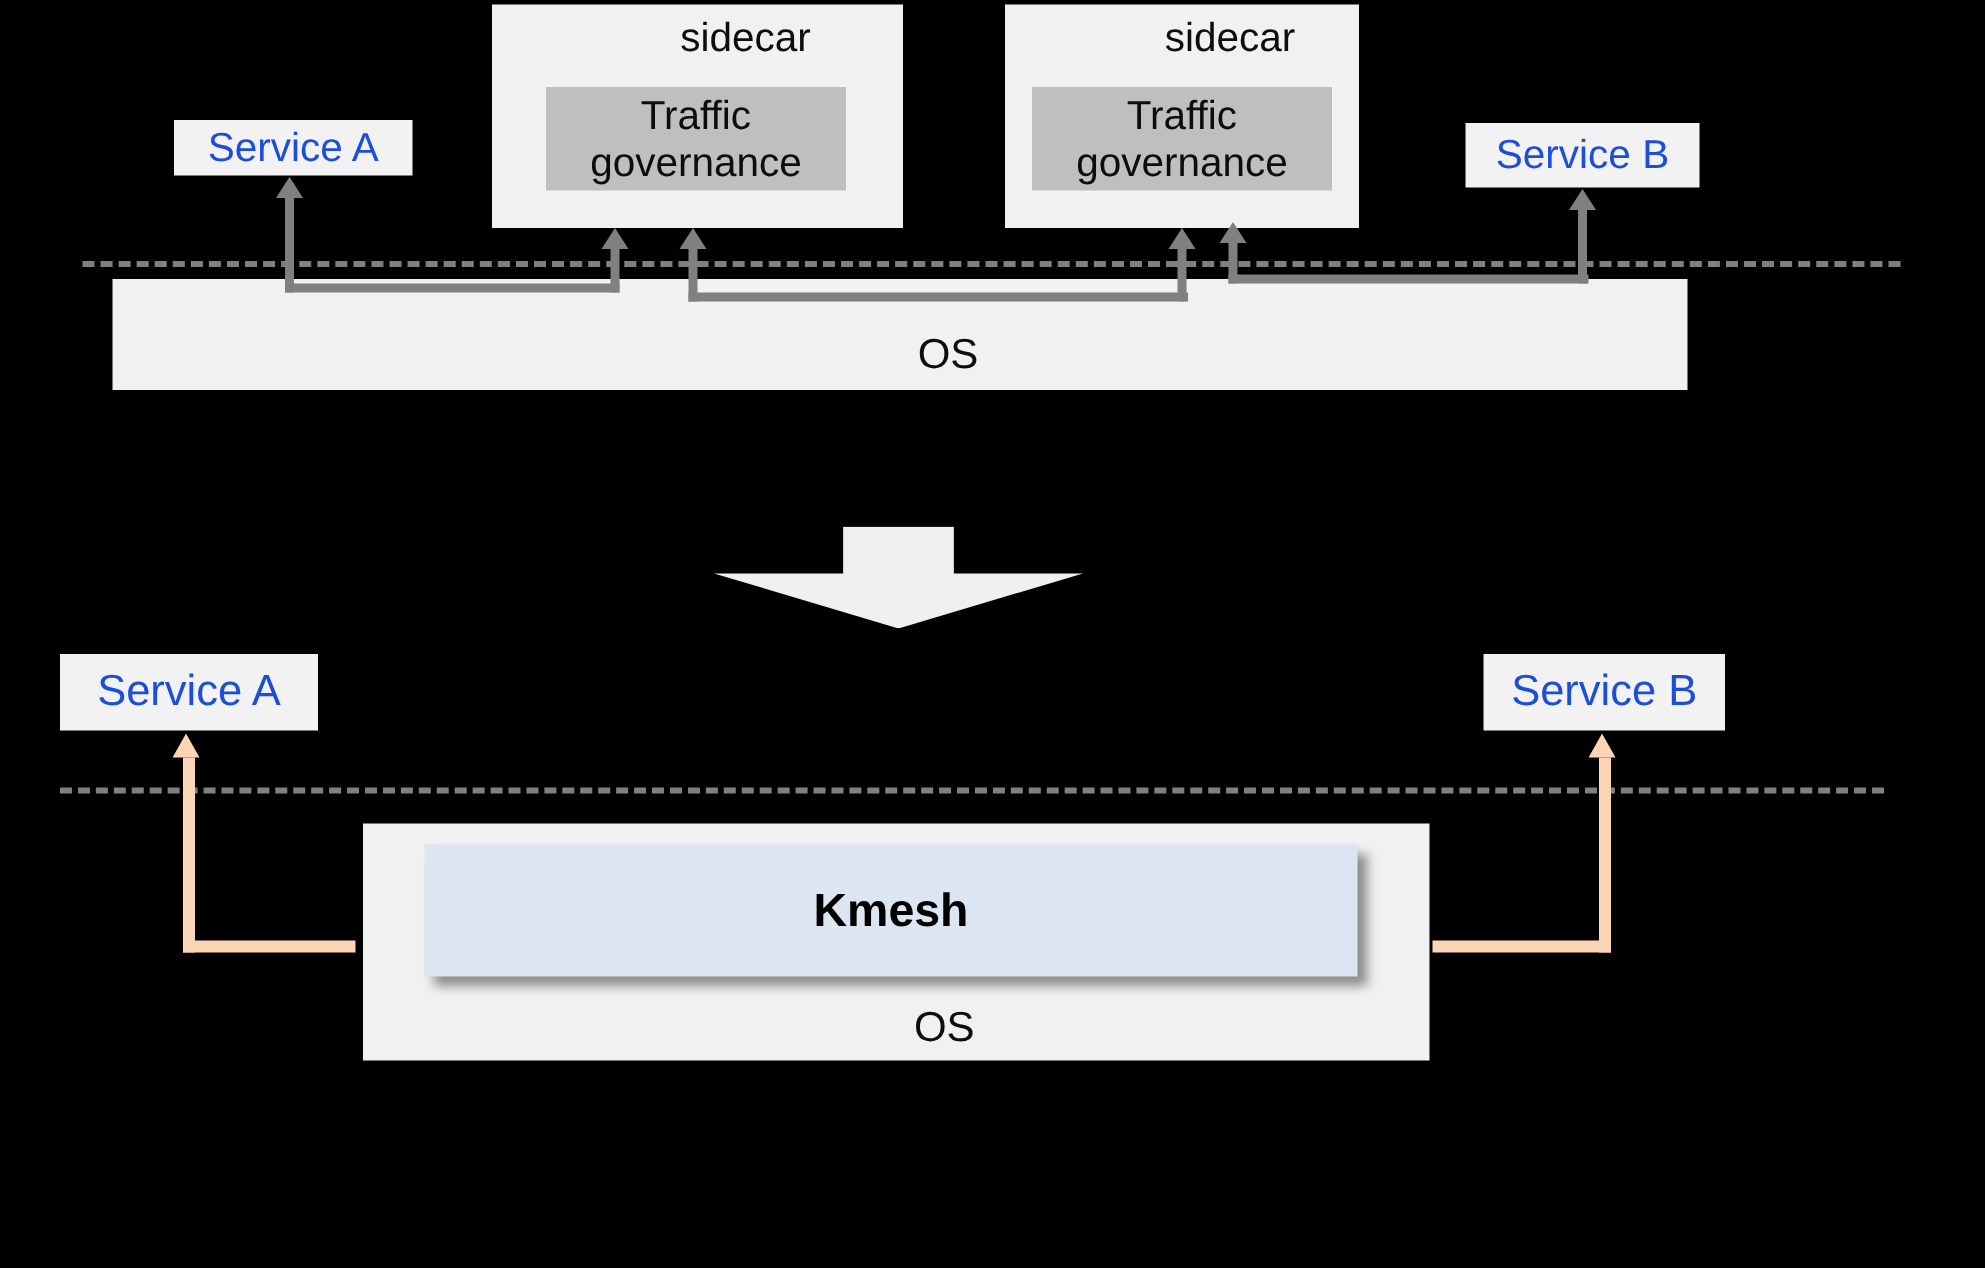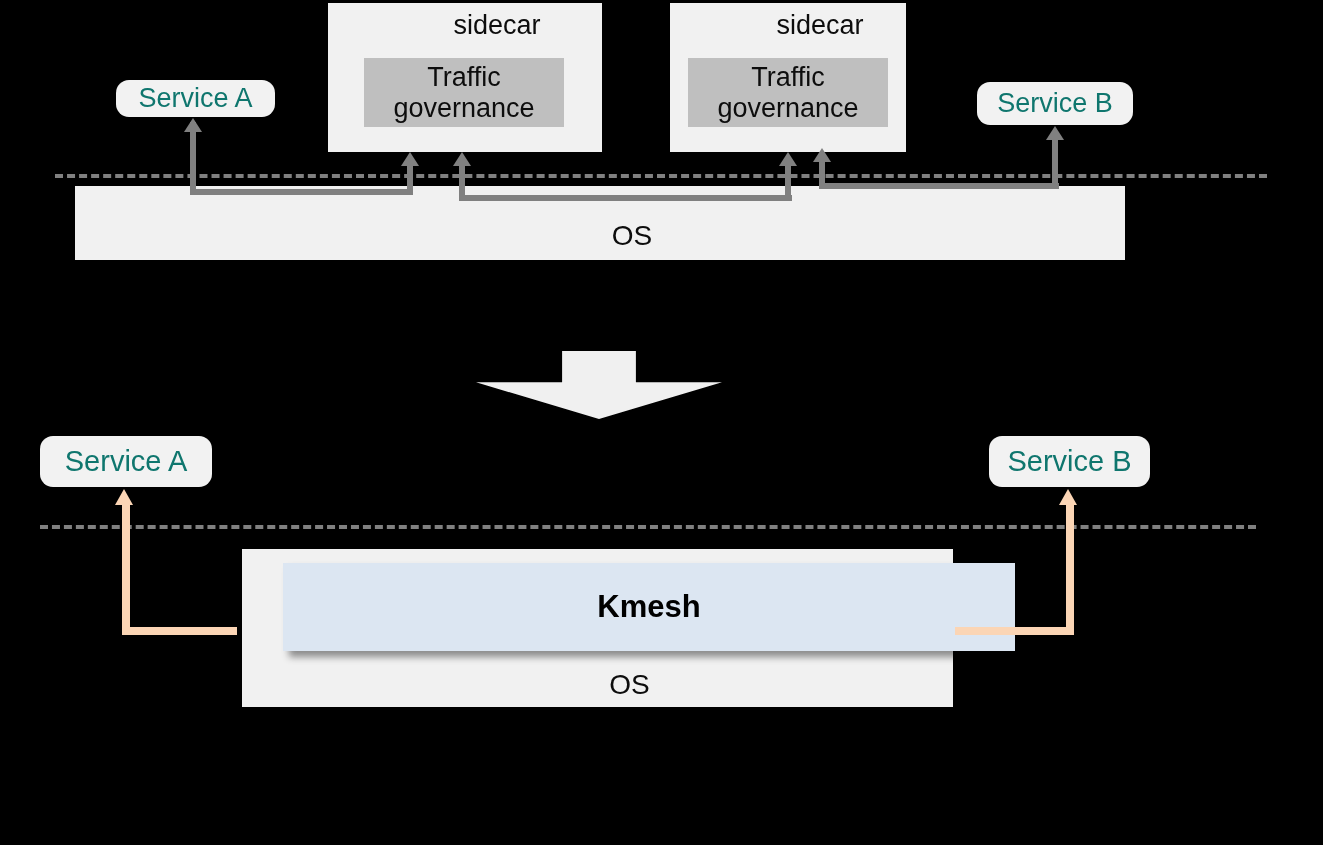--- a/index.html
+++ b/index.html
@@ -18,27 +18,26 @@
   }
   .abs { position: absolute; }
 
   
   .panel {
     background: #f1f1f1;
     box-sizing: border-box;
   }
   .label-box {
     background: #f2f2f2;
-    color: #0f766e;
+    color: #1d4ed8;
     display: flex;
     align-items: center;
     justify-content: center;
     box-sizing: border-box;
     white-space: nowrap;
-    border-radius: 13px;
   }
   .inner-gray {
     background: #bfbfbf;
     color: #0d0d0d;
     display: flex;
     align-items: center;
     justify-content: center;
     text-align: center;
     line-height: 1.12;
     box-sizing: border-box;
@@ -145,21 +144,21 @@
 
   <div class="abs big-arrow" style="left:476px; top:351px;"></div>
 
   <div class="abs label-box" style="left:40px; top:436px; width:172px; height:51px; font-size:29px;">Service A</div>
   <div class="abs label-box" style="left:989px; top:436px; width:161px; height:51px; font-size:29px;">Service B</div>
 
   <div class="abs dashed-line" style="left:40px; top:525px; width:1216px;"></div>
 
   <div class="abs panel" style="left:242px; top:549px; width:711px; height:158px;"></div>
 
-  <div class="abs kmesh-box" style="left:283px; top:563px; width:732px; height:88px; font-size:31px;">Kmesh</div>
+  <div class="abs kmesh-box" style="left:283px; top:563px; width:622px; height:88px; font-size:31px;">Kmesh</div>
 
   <div class="abs caption" style="left:242px; top:669px; width:711px; font-size:28px;">OS</div>
 
   <div class="abs peach-stroke conn-h" style="left:122px; top:627px; width:115px; height:8px;"></div>
   <div class="abs peach-stroke conn-v" style="left:122px; top:505px; width:8px; height:130px;"></div>
   <div class="abs arrowhead peach" style="left:115px; top:489px;"></div>
 
   <div class="abs peach-stroke conn-h" style="left:955px; top:627px; width:119px; height:8px;"></div>
   <div class="abs peach-stroke conn-v" style="left:1066px; top:505px; width:8px; height:130px;"></div>
   <div class="abs arrowhead peach" style="left:1059px; top:489px;"></div>

